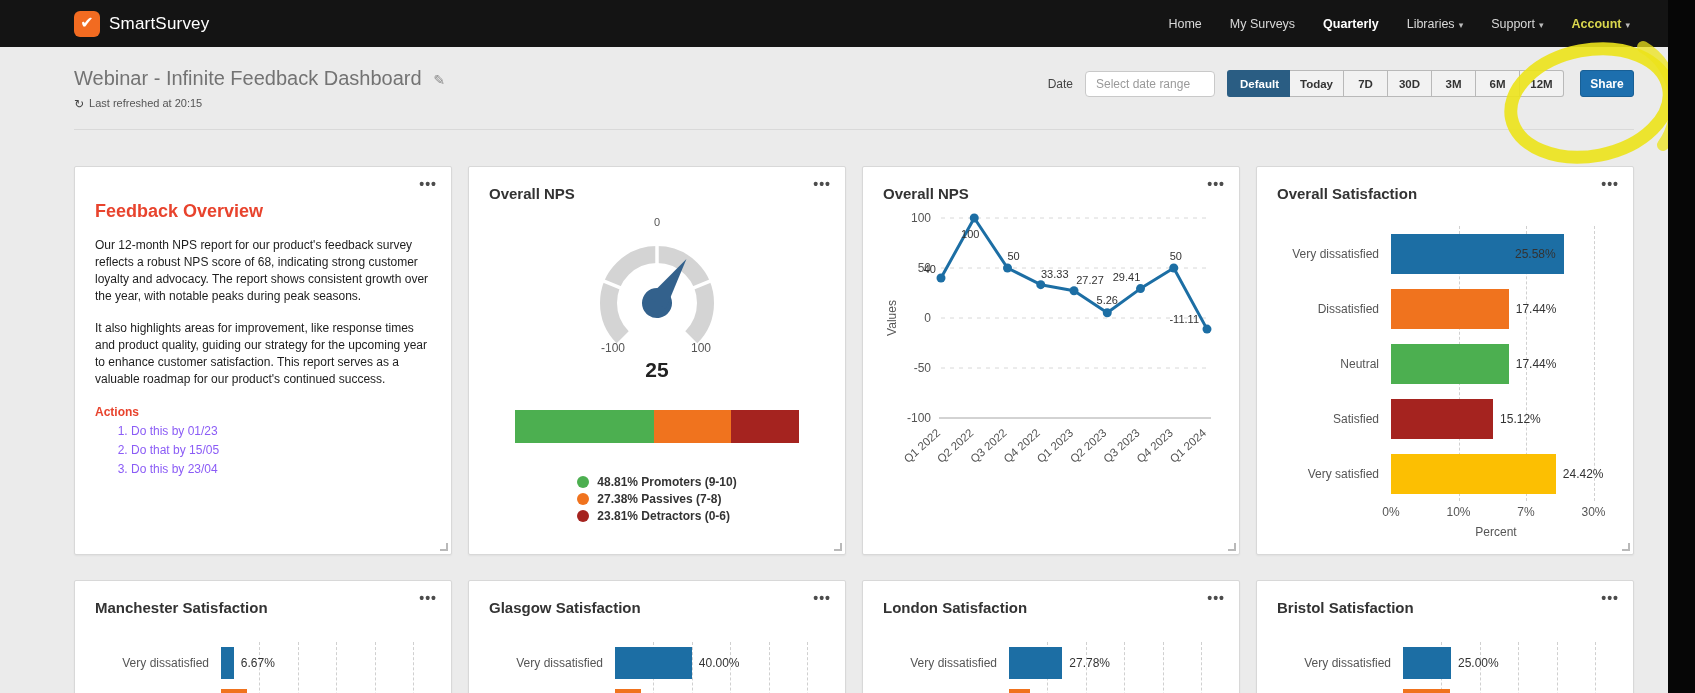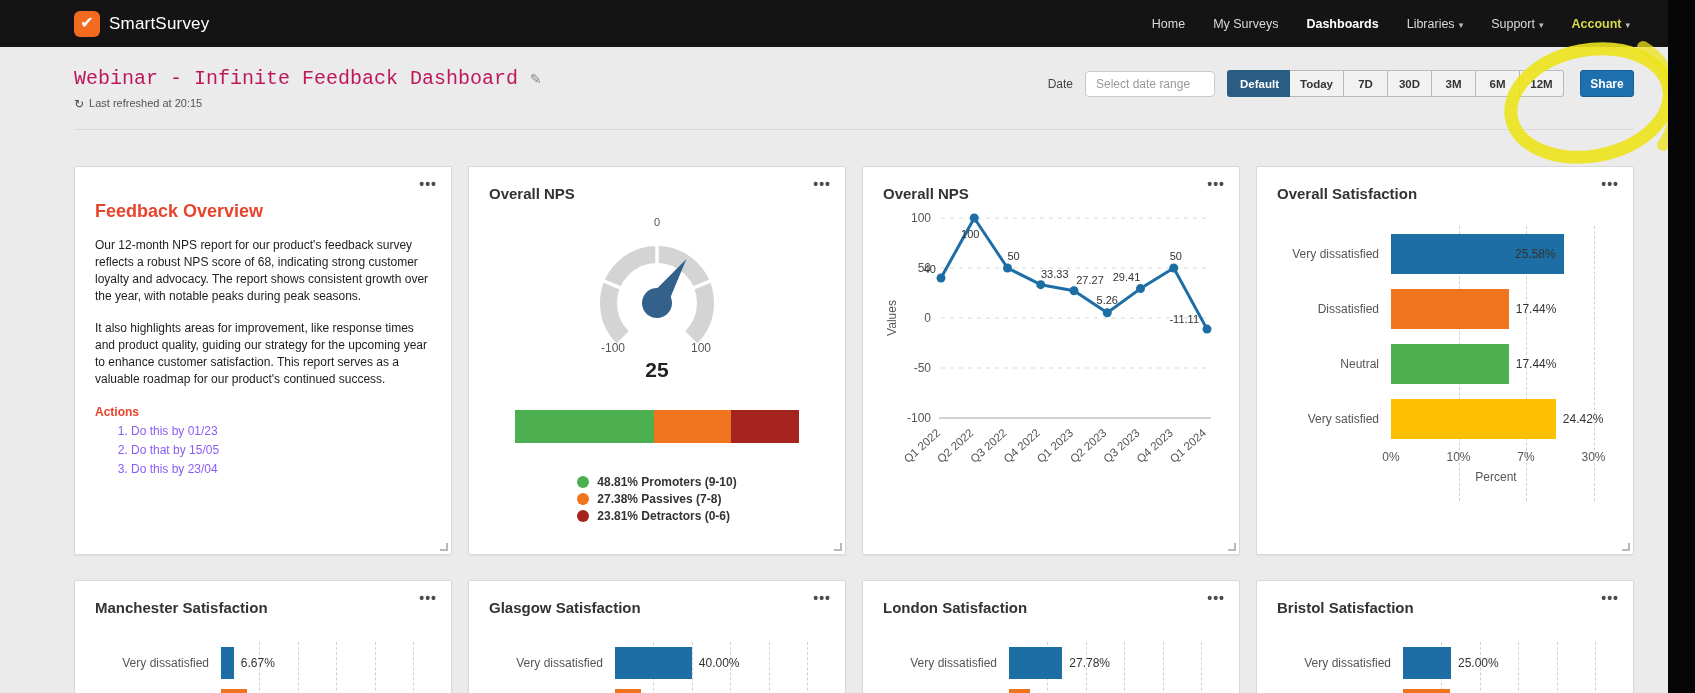--- a/index.html
+++ b/index.html
@@ -17,21 +17,21 @@
   .nav-links { margin-left:auto; display:flex; align-items:center; gap:28px; }
   .nav-link { color:#d9d9d9; font-size:12.5px; text-decoration:none; cursor:pointer; white-space:nowrap; }
   .nav-link.active { color:#fff; font-weight:bold; }
   .nav-link.highlight { color:#d9d64d; font-weight:bold; }
   .nav-link .caret { font-size:9px; margin-left:4px; color:#bbb; }
 
   
   .page { padding:0 61px 0 74px; }
   .header-row { display:flex; justify-content:space-between; align-items:flex-start;
     padding-top:20px; height:83px; border-bottom:1px solid #d9d9d9; }
-  .title-wrap h1 { font-size:20px; font-weight:400; color:#be185d; display:inline;font-family:Liberation Mono, monospace; }
+  .title-wrap h1 { font-size:20px; font-weight:400; color:#737373; display:inline; }
   .edit-icon { color:#8a8a8a; font-size:14px; margin-left:12px; cursor:pointer; }
   .edit-icon::before { content:"✎"; }
   .refresh-line { margin-top:7px; font-size:11px; color:#555; display:flex; align-items:flex-start; gap:5px; }
   .refresh-icon { cursor:pointer; font-size:12px; color:#444; }
   .refresh-icon::before { content:"↻"; }
 
   .controls { display:flex; align-items:center; gap:12px; margin-top:3px; }
   .date-label { font-size:12px; color:#444; font-weight:500; }
   .date-input { width:130px; height:26px; border:1px solid #c9c9c9; border-radius:4px;
     background:#fff; font-size:12px; padding:0 10px; color:#333;
@@ -103,21 +103,21 @@
 <body>
 
 <div class="topnav">
   <div class="brand">
     <span class="brand-logo"></span>
     <span class="brand-name">SmartSurvey</span>
   </div>
   <div class="nav-links">
       <a class="nav-link">Home</a>
       <a class="nav-link">My Surveys</a>
-      <a class="nav-link active">Dashboards</a>
+      <a class="nav-link active">Quarterly</a>
       <a class="nav-link">Libraries<span class="caret">▾</span></a>
       <a class="nav-link">Support<span class="caret">▾</span></a>
       <a class="nav-link highlight">Account<span class="caret">▾</span></a>
     </div>
 </div>
 
 <div class="page">
 
   <div class="header-row">
     <div class="title-wrap">
@@ -271,20 +271,27 @@
             </div>
           </div>
           <div class="hb-row" style="height: 55px;">
             <div class="hb-label" style="width: 102px; margin-right: 12px;">Neutral</div>
             <div class="hb-track" style="height: 40px; margin-right: 6px;">
               <div class="hb-bar" style="width: 54.5%; background: rgb(76, 175, 80);"></div>
               <span class="hb-val" style="left: calc(54.5% + 7px);">17.44%</span>
             </div>
           </div>
           <div class="hb-row" style="height: 55px;">
+            <div class="hb-label" style="width: 102px; margin-right: 12px;">Satisfied</div>
+            <div class="hb-track" style="height: 40px; margin-right: 6px;">
+              <div class="hb-bar" style="width: 47.25%; background: rgb(165, 35, 31);"></div>
+              <span class="hb-val" style="left: calc(47.25% + 7px);">15.12%</span>
+            </div>
+          </div>
+          <div class="hb-row" style="height: 55px;">
             <div class="hb-label" style="width: 102px; margin-right: 12px;">Very satisfied</div>
             <div class="hb-track" style="height: 40px; margin-right: 6px;">
               <div class="hb-bar" style="width: 76.3125%; background: rgb(252, 191, 2);"></div>
               <span class="hb-val" style="left: calc(76.3125% + 7px);">24.42%</span>
             </div>
           </div>
           <div class="hb-axis" style="margin-left: 114px; margin-right: 6px;">
             <span class="hb-tick" style="left: 0%;">0%</span>
             <span class="hb-tick" style="left: 31.25%;">10%</span>
             <span class="hb-tick" style="left: 62.5%;">7%</span>

